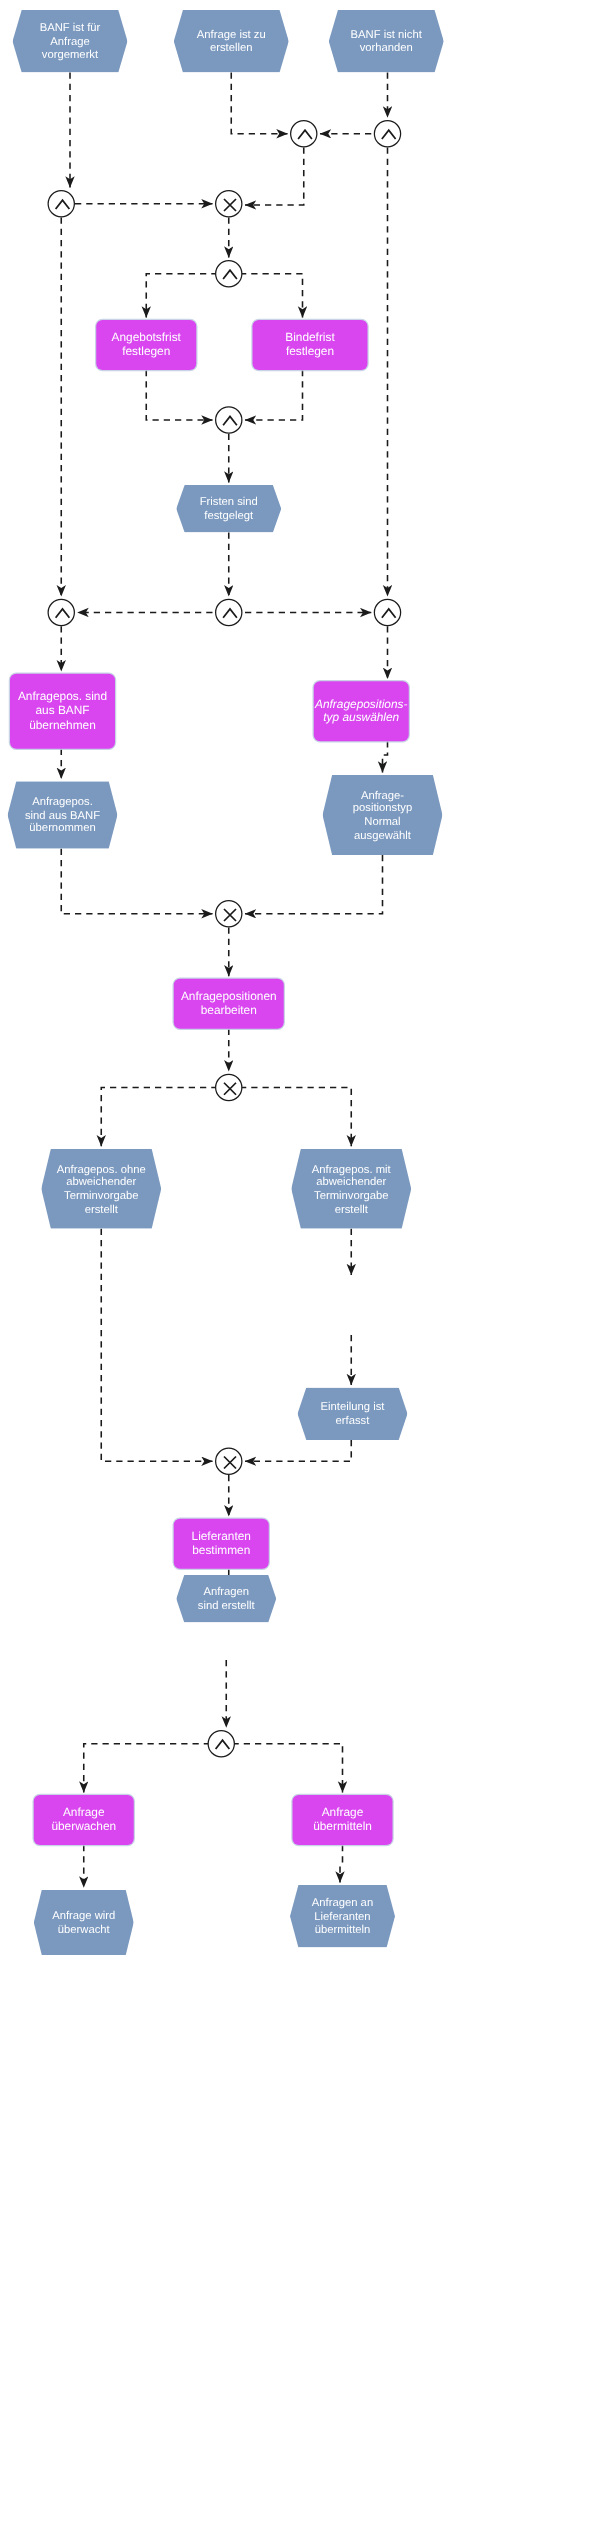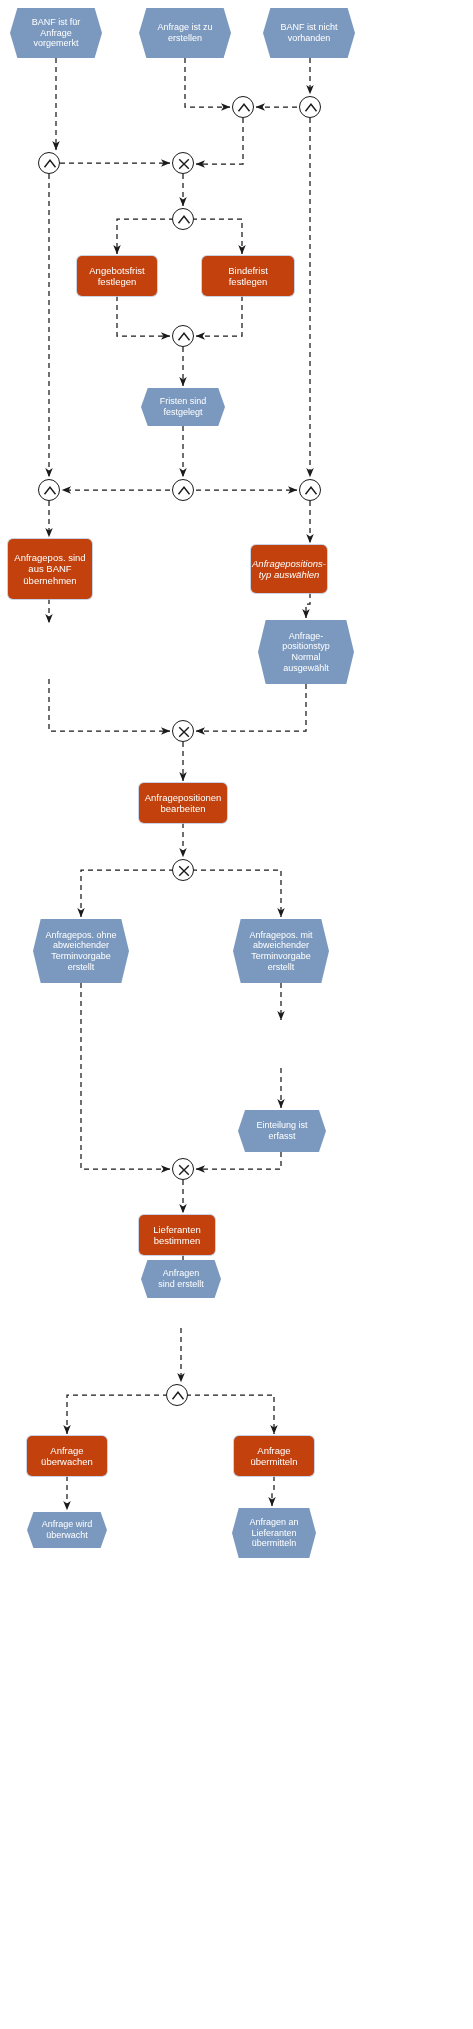--- a/index.html
+++ b/index.html
@@ -29,21 +29,21 @@
     align-items: center;
     justify-content: center;
     text-align: center;
     color: #ffffff;
     line-height: 1.18;
     white-space: pre-line;
     z-index: 3;
   }
   
   .fn {
-    background: #c2410c;
+    background: #d946ef;
     border-radius: 5px;
     font-size: 9.5px;
     box-shadow: 0 0 0 1px rgba(190,205,225,0.85);
     padding: 3px 4px;
   }
   
   .ev {
     background: transparent;
     font-size: 9px;
     padding: 2px 10px;
@@ -241,20 +241,26 @@
     </svg>
   </div>
 
   <div class="node fn" style="left:8px;top:539px;width:84px;height:60px;">Anfragepos. sind
 aus BANF
 übernehmen</div>
 
   <div class="node fn" style="left:251px;top:545px;width:76px;height:48px;font-style:italic;">Anfragepositions-
 typ auswählen</div>
 
+  <div class="node ev" style="left:6px;top:625px;width:88px;height:54px;">
+    <span class="hexbg"></span>
+    <span class="evtxt">Anfragepos.
+sind aus BANF
+übernommen</span>
+  </div>
 
   <div class="node ev" style="left:258px;top:620px;width:96px;height:64px;">
     <span class="hexbg"></span>
     <span class="evtxt">Anfrage-
 positionstyp
 Normal
 ausgewählt</span>
   </div>
 
   <div class="op" style="left:172px;top:720px;">
@@ -315,21 +321,21 @@
       <path d="M5.5,14.2 L11,7.2 L16.5,14.2" stroke="#1b1b1b" stroke-width="1.4" fill="none"></path>
     </svg>
   </div>
 
   <div class="node fn" style="left:27px;top:1436px;width:80px;height:40px;">Anfrage
 überwachen</div>
 
   <div class="node fn" style="left:234px;top:1436px;width:80px;height:40px;">Anfrage
 übermitteln</div>
 
-  <div class="node ev" style="left:27px;top:1512px;width:80px;height:36px;">
+  <div class="node ev" style="left:27px;top:1512px;width:80px;height:52px;">
     <span class="hexbg"></span>
     <span class="evtxt">Anfrage wird
 überwacht</span>
   </div>
 
   <div class="node ev" style="left:232px;top:1508px;width:84px;height:50px;">
     <span class="hexbg"></span>
     <span class="evtxt">Anfragen an
 Lieferanten
 übermitteln</span>

